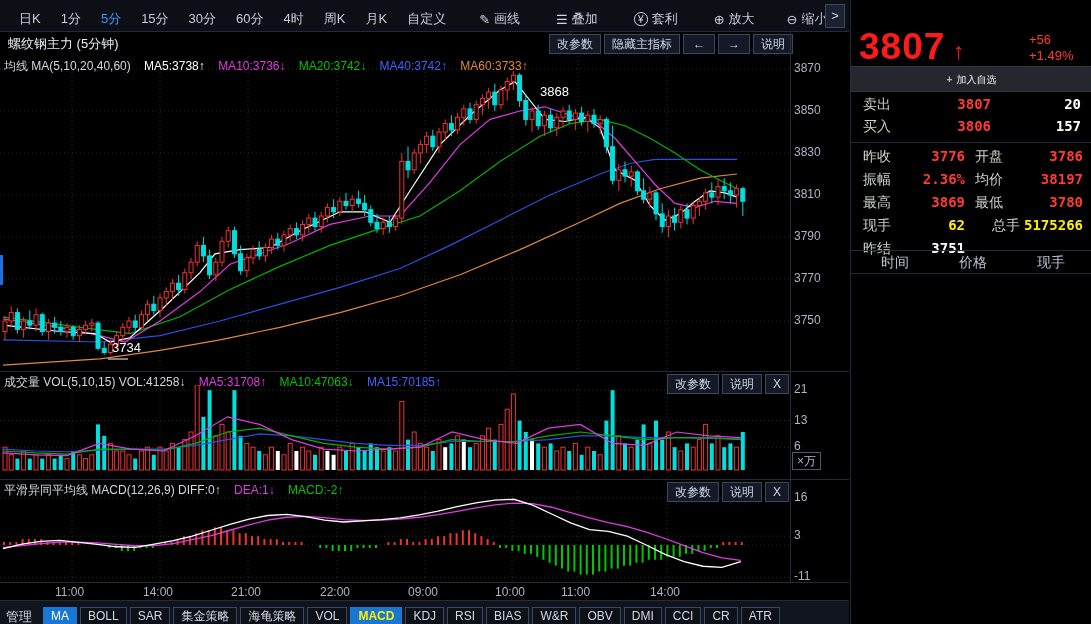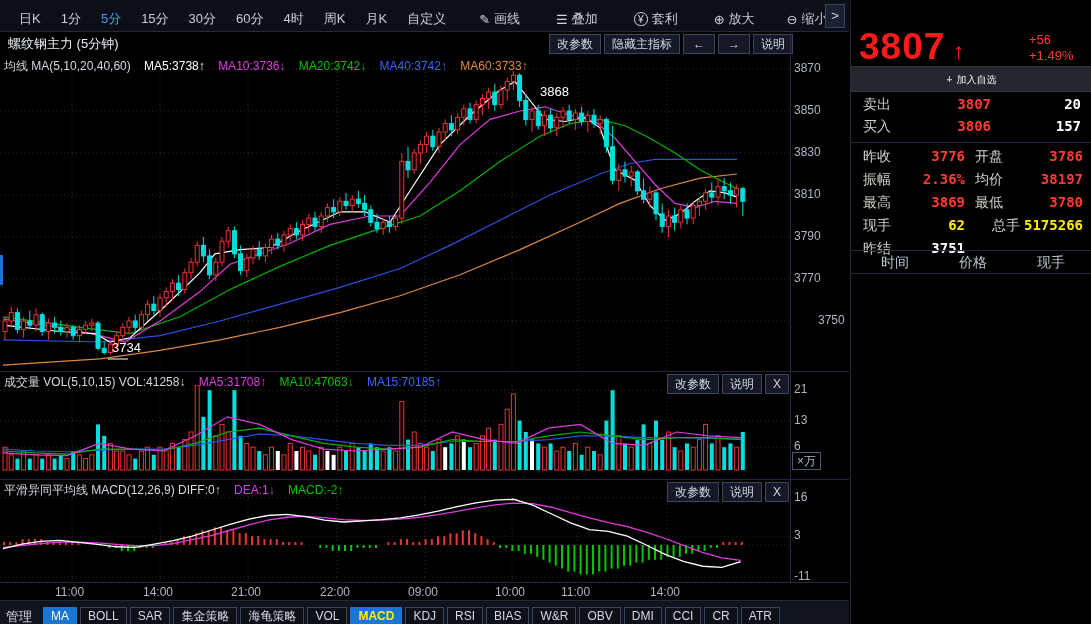--- a/index.html
+++ b/index.html
@@ -777,20 +777,20 @@
       <span style="left:108px;">价格</span>
       <span style="left:186px;">现手</span>
     </div>
   </div>
 <div class="tick" style="left: 794px; top: 61px;">3870</div>
     <div class="tick" style="left: 794px; top: 103px;">3850</div>
     <div class="tick" style="left: 794px; top: 145px;">3830</div>
     <div class="tick" style="left: 794px; top: 187px;">3810</div>
     <div class="tick" style="left: 794px; top: 229px;">3790</div>
     <div class="tick" style="left: 794px; top: 271px;">3770</div>
-    <div class="tick" style="left: 794px; top: 313px; margin-left: 24px;">3750</div>
+    <div class="tick" style="left: 794px; top: 313px;">3750</div>
     <div class="tick" style="left: 794px; top: 382.2px;">21</div>
     <div class="tick" style="left: 794px; top: 412.6px;">13</div>
     <div class="tick" style="left: 794px; top: 439.2px;">6</div>
     <div class="tick" style="left: 794px; top: 489.8px;">16</div>
     <div class="tick" style="left: 794px; top: 528.15px;">3</div>
     <div class="tick" style="left: 794px; top: 569.45px;">-11</div>
   </div>
 
 </body></html>

